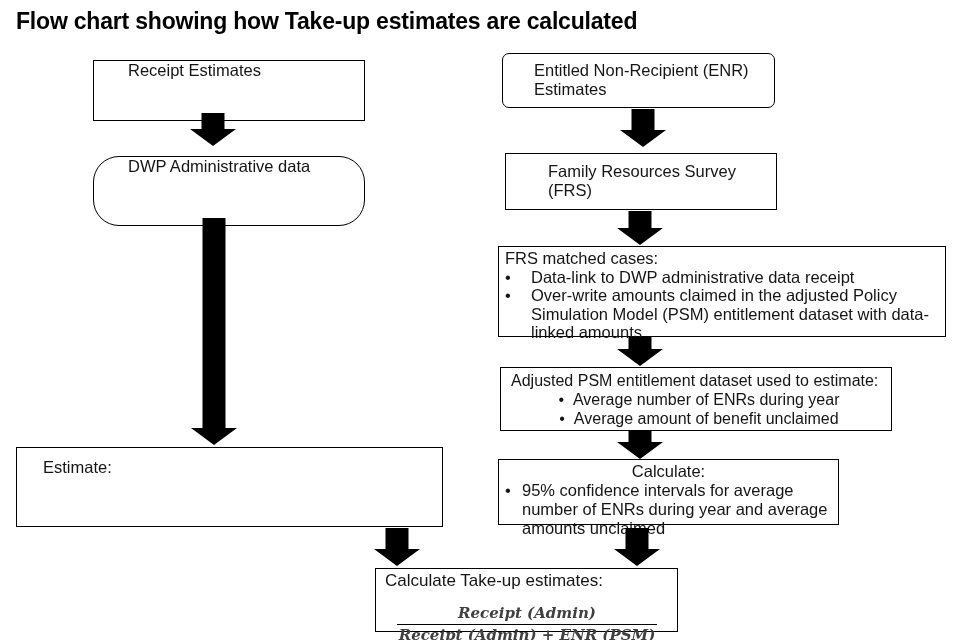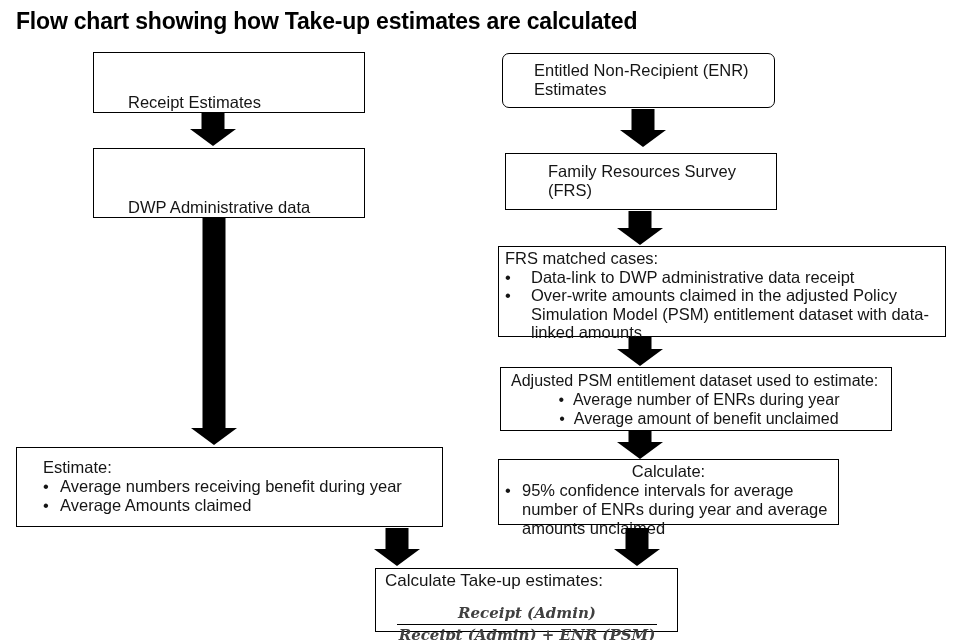--- a/index.html
+++ b/index.html
@@ -12,21 +12,21 @@
   .title {
     position:absolute; left:16px; top:8px;
     font-size:23px; font-weight:bold; color:#000000;
     letter-spacing:-0.2px; white-space:nowrap;
   }
   .fbox {
     position:absolute; background:#ffffff;
     border:1.6px solid #000000;
     font-size:16.5px; line-height:19px; color:#151515;
   }
-  .vcenter { display:flex; align-items:flex-end; }
+  .vcenter { display:flex; align-items:flex-start;margin-top:8px; }
   .fbox ul { list-style:none; }
   .fbox li.hang { padding-left:26px; text-indent:-26px; }
   .fbox li.hang::before { content:"\2022"; display:inline-block; width:26px; text-indent:0; }
   .fbox li.hang2 { padding-left:17px; text-indent:-17px; }
   .fbox li.hang2::before { content:"\2022"; display:inline-block; width:17px; text-indent:0; }
   .fbox li.cbullet { text-align:center; }
   .fbox li.cbullet::before { content:"\2022\00a0\00a0"; }
   .center { text-align:center; }
   .nowrap { white-space:nowrap; }
 
@@ -62,35 +62,31 @@
 
   <div class="fbox vcenter" style="left:93px; top:52px; width:272px; height:61px; padding-left:34px;">
     <span>Receipt Estimates</span>
   </div>
 
   <div class="block-arrow" style="left:190px; top:113px; height:33px;">
     <div class="shaft"></div>
       <div class="head"></div>
   </div>
 
-  <div class="fbox vcenter" style="left:93px; top:148px; width:272px; height:70px; padding-left:34px;">
+  <div class="fbox vcenter" style="left:93px; top:148px; width:272px; height:70px; padding-left:34px;border-radius:26px;">
     <span>DWP Administrative data</span>
   </div>
 
   <div class="block-arrow" style="left:191px; top:218px; height:227px;">
     <div class="shaft"></div>
       <div class="head"></div>
   </div>
 
   <div class="fbox" style="left:16px; top:447px; width:427px; height:80px; padding:10px 6px 0 26px;">
     <div>Estimate:</div>
-    <ul>
-      <li class="hang2">Average numbers receiving benefit during year</li>
-      <li class="hang2">Average Amounts claimed</li>
-    </ul>
   </div>
 
   <div class="fbox" style="left:502px; top:53px; width:273px; height:55px; padding:7px 6px 0 31px;border-radius:7px;">
     <span>Entitled Non-Recipient (ENR) Estimates</span>
   </div>
 
   <div class="block-arrow" style="left:620px; top:109px; height:38px;">
     <div class="shaft"></div>
       <div class="head"></div>
   </div>

